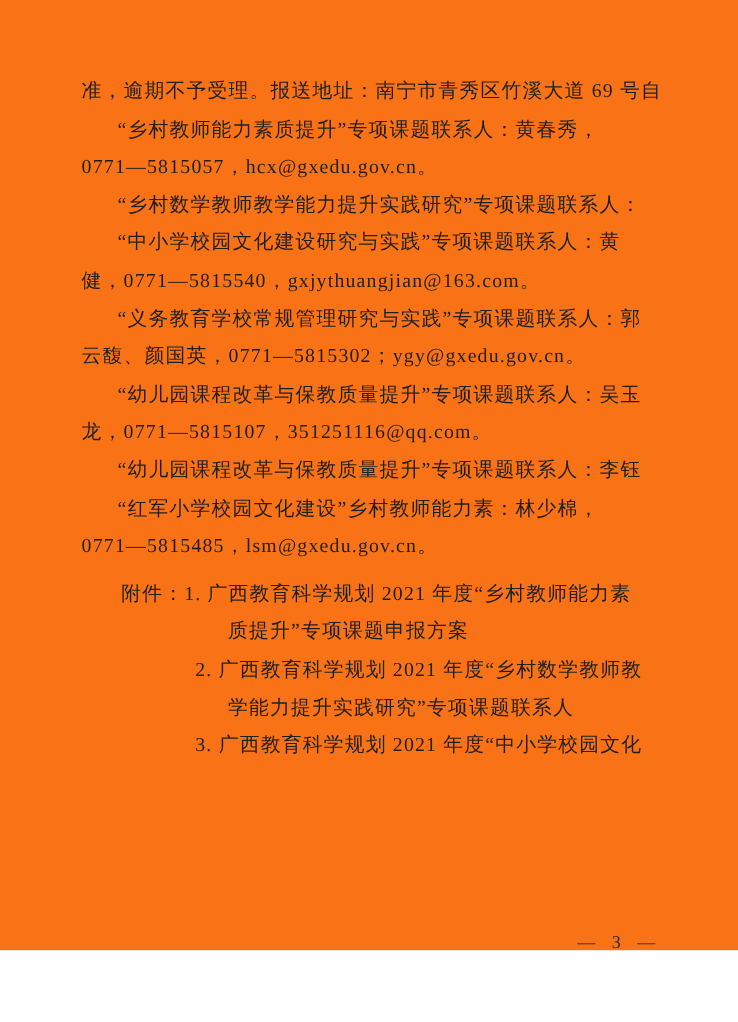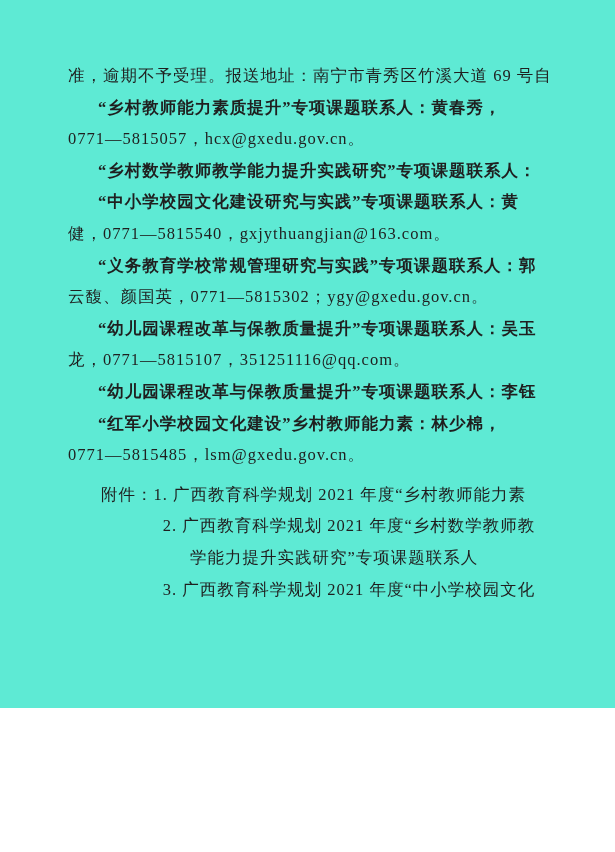--- a/index.html
+++ b/index.html
@@ -3,41 +3,41 @@
 <meta charset="utf-8">
 <style>
   html, body {
     margin: 0;
     padding: 0;
     background: #ffffff;
   }
   .page {
     position: relative;
     width: 615px;
-    height: 708px;
-    background: #5eead4;
+    height: 792px;
+    background: #f97316;
     overflow: hidden;
     font-family: "Liberation Serif", "DejaVu Serif", serif;
     color: #1f1f1f;
   }
   .content {
     position: absolute;
     left: 68px;
     top: 60px;
     width: 480px;
   }
   .ln {
     height: 31.6px;
     line-height: 31.6px;
     font-size: 16.5px;
     letter-spacing: 1px;
     white-space: nowrap;
   }
   
-  .ind { padding-left: 30px; font-weight: bold; }
+  .ind { padding-left: 30px; }
   
   .attach { margin-top: 8px; }
   .a-first { padding-left: 33px; }  
   .a-num   { padding-left: 82px; text-align: center; }  
   .a-cont  { padding-left: 122px; } 
   .footer {
     position: absolute;
     top: 777px;
     right: 68px;
     font-size: 15px;
@@ -62,20 +62,21 @@
     <div class="ln ind">“义务教育学校常规管理研究与实践”专项课题联系人：郭</div>
     <div class="ln">云馥、颜国英，0771—5815302；ygy@gxedu.gov.cn。</div>
     <div class="ln ind">“幼儿园课程改革与保教质量提升”专项课题联系人：吴玉</div>
     <div class="ln">龙，0771—5815107，351251116@qq.com。</div>
     <div class="ln ind">“幼儿园课程改革与保教质量提升”专项课题联系人：李钰</div>
     <div class="ln ind">“红军小学校园文化建设”乡村教师能力素：林少棉，</div>
     <div class="ln">0771—5815485，lsm@gxedu.gov.cn。</div>
 
     <div class="attach">
       <div class="ln a-first">附件：1. 广西教育科学规划 2021 年度“乡村教师能力素</div>
+      <div class="ln a-cont">质提升”专项课题申报方案</div>
       <div class="ln a-num">2. 广西教育科学规划 2021 年度“乡村数学教师教</div>
       <div class="ln a-cont">学能力提升实践研究”专项课题联系人</div>
       <div class="ln a-num">3. 广西教育科学规划 2021 年度“中小学校园文化</div>
     </div>
   </div>
 
   <div class="footer">— 3 —</div>
 
 </div>
 

